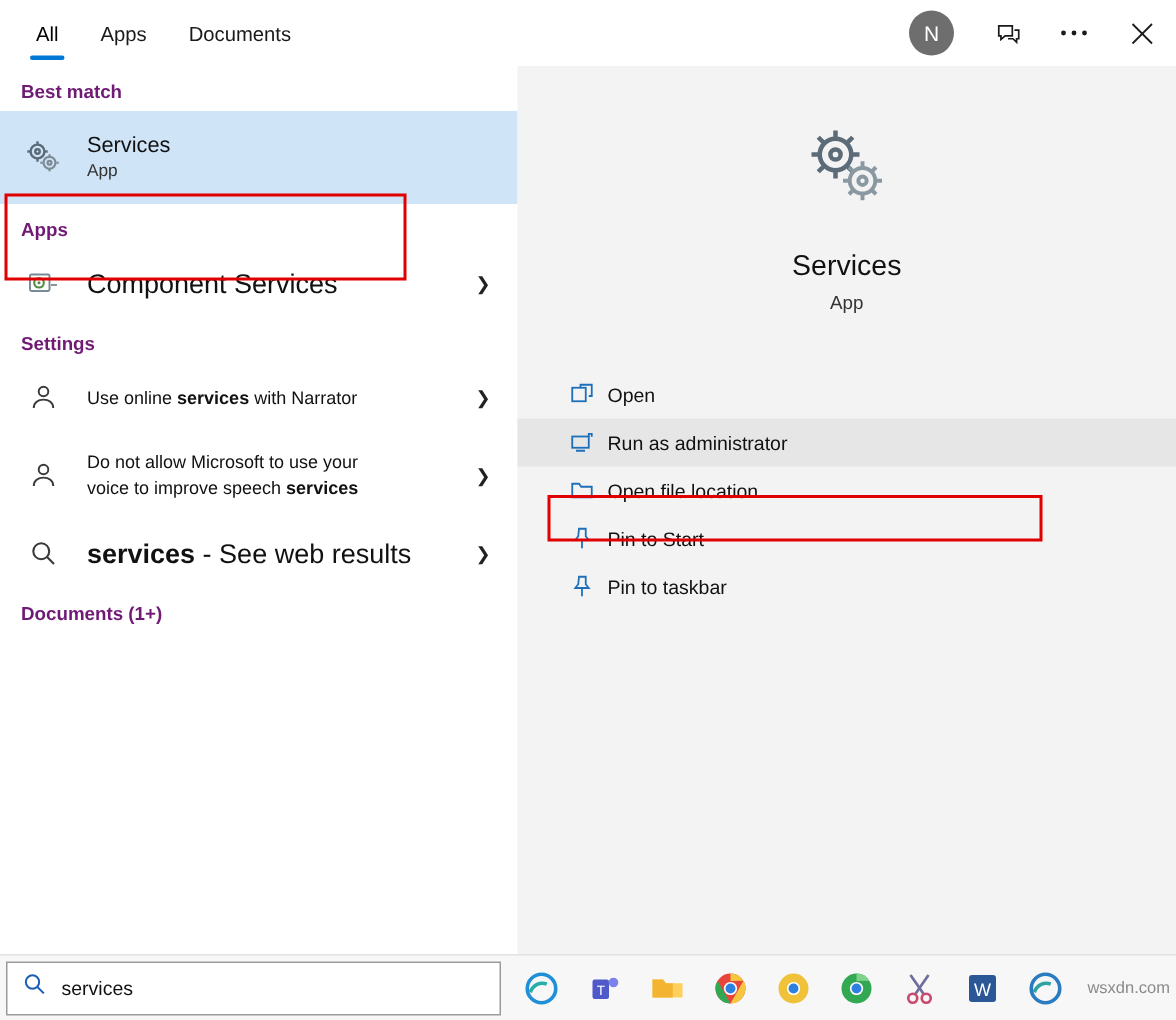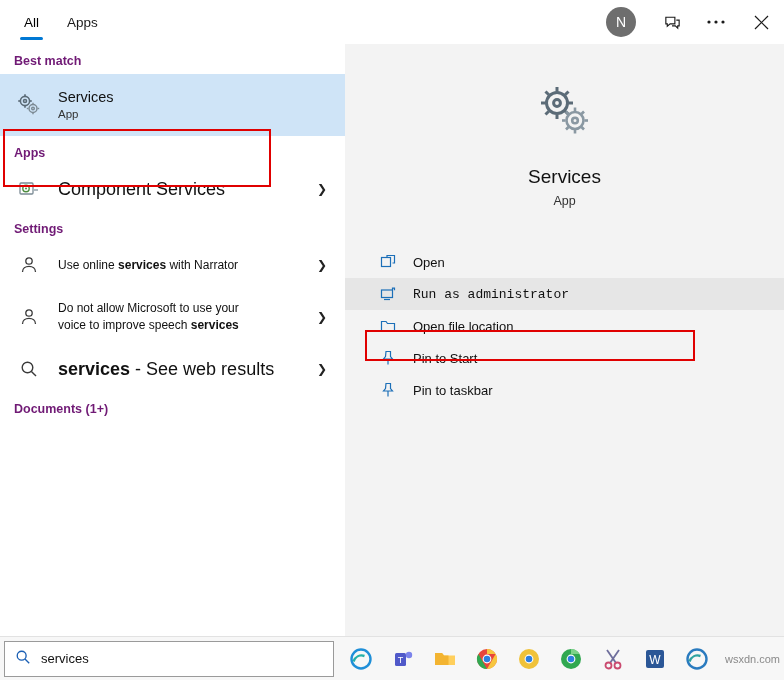--- a/index.html
+++ b/index.html
@@ -111,24 +111,24 @@
   .preview-app-name {
     margin-top: 20px;
     font-size: 19px; color: #111;
   }
   .preview-app-kind {
     margin-top: 6px; font-size: 12.5px; color: #333;
   }
   .action-list { margin-top: 38px; }
   .action-row {
     display: flex; align-items: center;
-    height: 32px; padding-left: 34px; gap: 16px;
+    height: 32px; padding-left: 34px; gap: 8px;
     font-size: 13px; color: #111;
   }
-  .action-row.highlight { background: #e6e6e6; font-family: Liberation Mono, monospace; }
+  .action-row.highlight { background: #e6e6e6; }
   .action-ico {
     width: 18px; min-width: 18px; height: 18px;
     display: flex; align-items: center; justify-content: center;
   }
 
   
   .taskbar {
     position: absolute; left: 0; top: 636px; width: 784px; height: 44px;
     background: #f7f7f7;
     display: flex; align-items: center;
@@ -162,20 +162,23 @@
 
 <div id="root">
 
   <div class="topbar">
     <div class="nav-items">
       <div class="nav-item active">
         <span>All</span>
       </div>
       <div class="nav-item">
         <span>Apps</span>
+      </div>
+      <div class="nav-item">
+        <span>Documents</span>
       </div>
     </div>
 
     <div class="topbar-right">
       <div class="avatar">
         <span>N</span>
       </div>
       <div class="tb-btn">
         <svg width="19" height="19" viewBox="0 0 20 20" fill="none" stroke="#1a1a1a" stroke-width="1.2">
           <path d="M3 4.5h9.5v7H7.5L4.5 14v-2.5H3z"></path>

